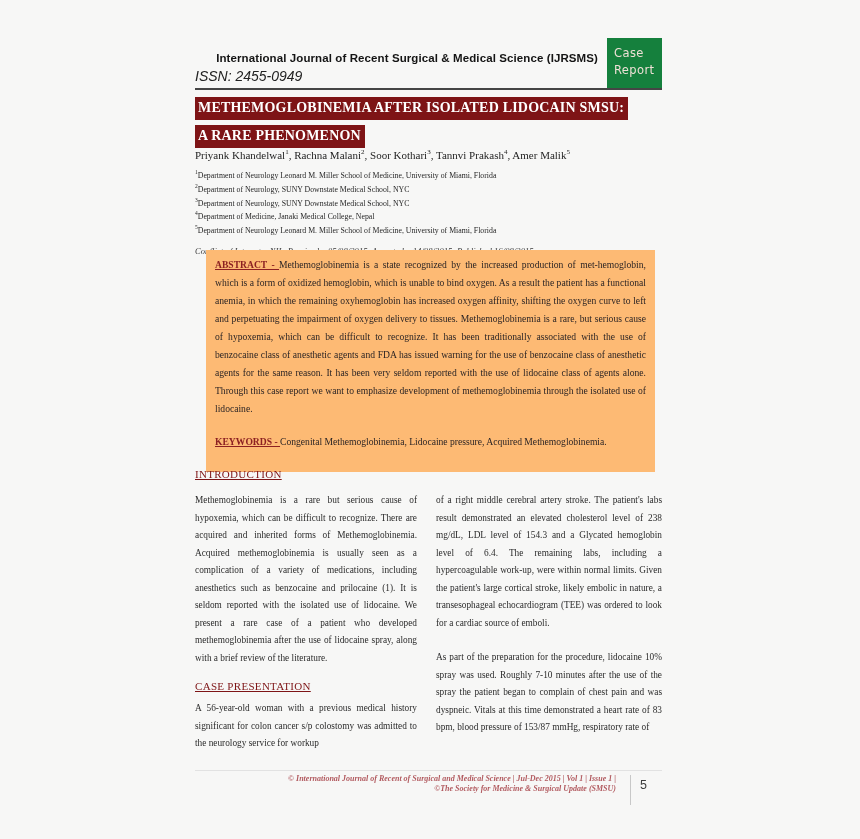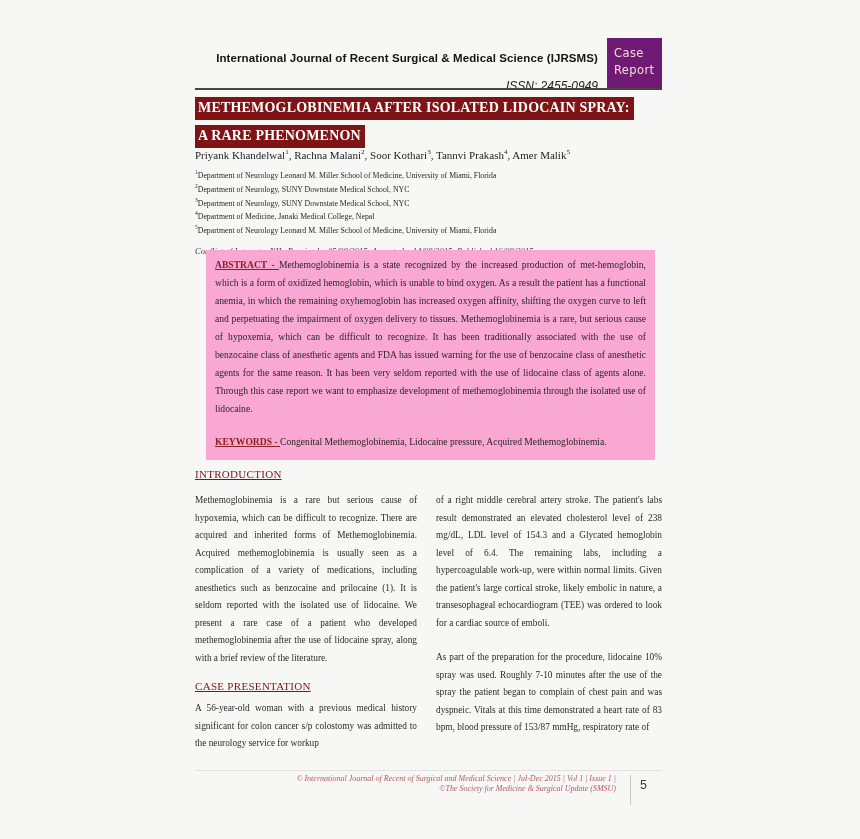--- a/index.html
+++ b/index.html
@@ -15,28 +15,28 @@
   .abs { position:absolute; left:0; right:0; }
 
   
   .header { top:0; height:90px; }
   .journal-line {
     text-align:right; padding-top:52px; padding-right:64px;
     font-family:"Liberation Sans", sans-serif; font-weight:bold;
     font-size:11.5px; color:#141414; letter-spacing:0.1px;
   }
   .issn-line {
-    text-align:right; padding-right:64px; margin-top:15px;
+    padding-right:64px; margin-top:4px;
     font-family:"Liberation Sans", sans-serif; font-style:italic;
-    font-size:12px; color:#222;
+    font-size:14px; color:#222;
   }
   .header-rule { position:absolute; bottom:0; left:0; right:0; border-top:2px solid #454545; }
   .badge {
     position:absolute; top:38px; right:0; width:55px; height:50px;
-    background:#701a75; color:#eee0d6; box-sizing:border-box;
+    background:#15803d; color:#eee0d6; box-sizing:border-box;
     font-family:"DejaVu Sans", sans-serif; font-size:11.5px;
     padding:7px 0 0 7px; line-height:17px; letter-spacing:0.4px;
   }
 
   
   .title-block { top:97px; }
   .title-line { margin:0 0 5px 0; }
   .hl {
     background:#7e1416; color:#ffffff; font-weight:bold;
     font-size:14px; line-height:20px; padding:1px 4px 2px 3px;
@@ -44,21 +44,21 @@
   }
   .authors { top:148px; font-size:11px; color:#1e1e1e; }
   .authors sup { font-size:7px; }
   .affiliations { top:167px; font-size:7.8px; line-height:10.2px; color:#262626; }
   .affiliations sup { font-size:5.5px; }
   .meta-line { top:246px; font-size:8.5px; font-style:italic; color:#3a3a3a; letter-spacing:0.1px;font-family:Liberation Serif, serif; }
 
   
   .abstract-box {
     top:250px; left:11px; right:7px;
-    background:#f9a8d4; padding:6px 9px 9px 9px;
+    background:#fdba74; padding:6px 9px 21px 9px;
   }
   .abstract-box p { margin:0; font-size:9.6px; line-height:18px; text-align:justify; color:#2b2424; }
   .tag-label { color:#8c2022; font-weight:bold; text-decoration:underline; }
   .keywords-line { margin-top:15px !important; }
 
   
   .section-heading {
     color:#7e1416; font-weight:normal; text-decoration:underline;
     font-size:11px; letter-spacing:0.3px;
   }
@@ -72,20 +72,21 @@
   .col-right p + p { margin-top:17px; }
 
   
   .footer {
     top:770px; border-top:1px solid #e2e2e2; padding-top:3px;
     display:flex; justify-content:flex-end; align-items:flex-start;
   }
   .footer-text {
     text-align:right; font-style:italic; font-size:8px; line-height:10px;
     color:#b25b60;
+    font-weight:bold;
   }
   .footer-divider { width:1px; background:#c8c8c8; height:30px; margin:1px 9px 0 14px; }
   .page-number {
     font-family:"Liberation Sans", sans-serif; font-size:12.5px; color:#3c3c3c;
     padding-top:4px; width:22px;
   }
 </style>
 </head>
 <body>
 
@@ -95,21 +96,21 @@
     <div class="journal-line">International Journal of Recent Surgical &amp; Medical Science (IJRSMS)</div>
     <div class="issn-line">ISSN: 2455-0949</div>
     <div class="header-rule"></div>
     <div class="badge">
       <div>Case</div>
       <div>Report</div>
     </div>
   </div>
 
   <div class="abs title-block">
-    <div class="title-line"><span class="hl">METHEMOGLOBINEMIA AFTER ISOLATED LIDOCAIN SPRAY:</span></div>
+    <div class="title-line"><span class="hl">METHEMOGLOBINEMIA AFTER ISOLATED LIDOCAIN SMSU:</span></div>
     <div class="title-line"><span class="hl">A RARE PHENOMENON</span></div>
   </div>
 
   <div class="abs authors"><span>Priyank Khandelwal<sup>1</sup></span>, <span>Rachna Malani<sup>2</sup></span>, <span>Soor Kothari<sup>3</sup></span>, <span>Tannvi Prakash<sup>4</sup></span>, <span>Amer Malik<sup>5</sup></span></div>
 
   <div class="abs affiliations">
       <div><sup>1</sup>Department of Neurology Leonard M. Miller School of Medicine, University of Miami, Florida</div>
       <div><sup>2</sup>Department of Neurology, SUNY Downstate Medical School, NYC</div>
       <div><sup>3</sup>Department of Neurology, SUNY Downstate Medical School, NYC</div>
       <div><sup>4</sup>Department of Medicine, Janaki Medical College, Nepal</div>

